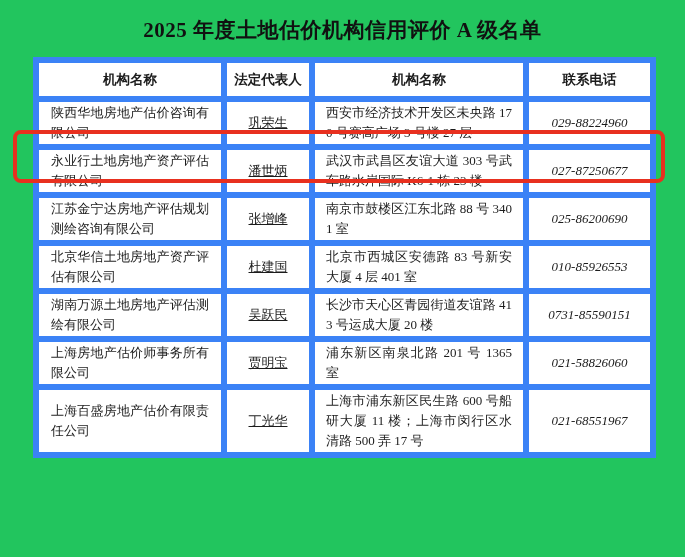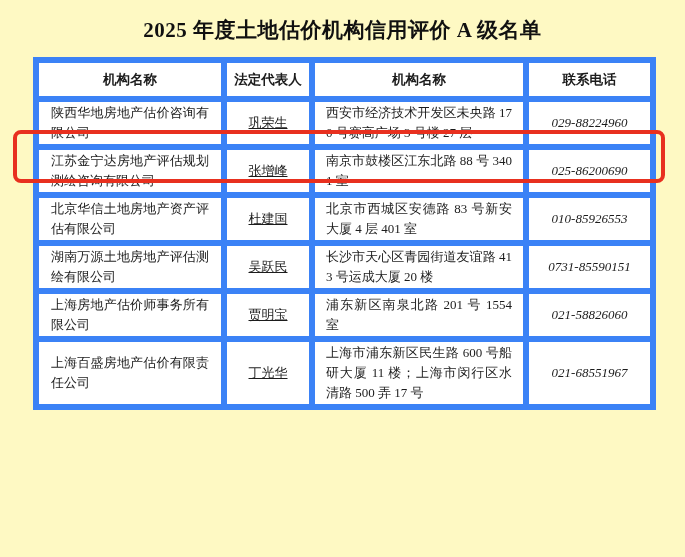--- a/index.html
+++ b/index.html
@@ -1,20 +1,20 @@
 <!DOCTYPE html>
 <html><head>
 <meta charset="utf-8">
 <style>
   html, body { margin: 0; padding: 0; background: #ffffff; }
   #page {
     position: relative;
     width: 685px;
     height: 557px;
-    background: #fef9c3;
+    background: #22c55e;
     overflow: hidden;
     font-family: "Liberation Serif", "DejaVu Serif", serif;
     color: #1c1c1c;
   }
   .doc-title {
     margin: 13px 0 0 0;
     height: 34px;
     line-height: 34px;
     text-align: center;
     font-size: 21px;
@@ -87,20 +87,26 @@
         <th>联系电话</th>
       </tr>
     </thead>
     <tbody id="tbody">
         <tr>
       <td class="c-name">陕西华地房地产估价咨询有限公司</td>
       <td class="c-rep">巩荣生</td>
       <td class="c-addr">西安市经济技术开发区未央路 170 号赛高广场 3 号楼 27 层</td>
       <td class="c-phone">029-88224960</td>
     </tr>
+        <tr class="hl">
+      <td class="c-name">永业行土地房地产资产评估有限公司</td>
+      <td class="c-rep">潘世炳</td>
+      <td class="c-addr">武汉市武昌区友谊大道 303 号武车路水岸国际 K6-1 栋 23 楼</td>
+      <td class="c-phone">027-87250677</td>
+    </tr>
         <tr>
       <td class="c-name">江苏金宁达房地产评估规划测绘咨询有限公司</td>
       <td class="c-rep">张增峰</td>
       <td class="c-addr">南京市鼓楼区江东北路 88 号 3401 室</td>
       <td class="c-phone">025-86200690</td>
     </tr>
         <tr>
       <td class="c-name">北京华信土地房地产资产评估有限公司</td>
       <td class="c-rep">杜建国</td>
       <td class="c-addr">北京市西城区安德路 83 号新安大厦 4 层 401 室</td>
@@ -108,21 +114,21 @@
     </tr>
         <tr>
       <td class="c-name">湖南万源土地房地产评估测绘有限公司</td>
       <td class="c-rep">吴跃民</td>
       <td class="c-addr">长沙市天心区青园街道友谊路 413 号运成大厦 20 楼</td>
       <td class="c-phone">0731-85590151</td>
     </tr>
         <tr>
       <td class="c-name">上海房地产估价师事务所有限公司</td>
       <td class="c-rep">贾明宝</td>
-      <td class="c-addr">浦东新区南泉北路 201 号 1554 室</td>
+      <td class="c-addr">浦东新区南泉北路 201 号 1365 室</td>
       <td class="c-phone">021-58826060</td>
     </tr>
         <tr>
       <td class="c-name">上海百盛房地产估价有限责任公司</td>
       <td class="c-rep">丁光华</td>
       <td class="c-addr">上海市浦东新区民生路 600 号船研大厦 11 楼；上海市闵行区水清路 500 弄 17 号</td>
       <td class="c-phone">021-68551967</td>
     </tr>
       </tbody>
   </table>

